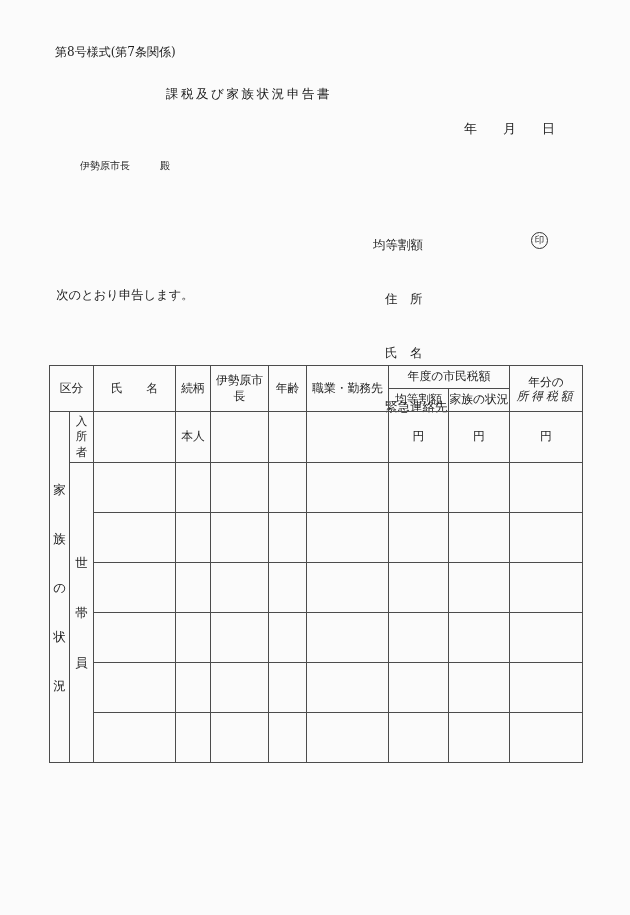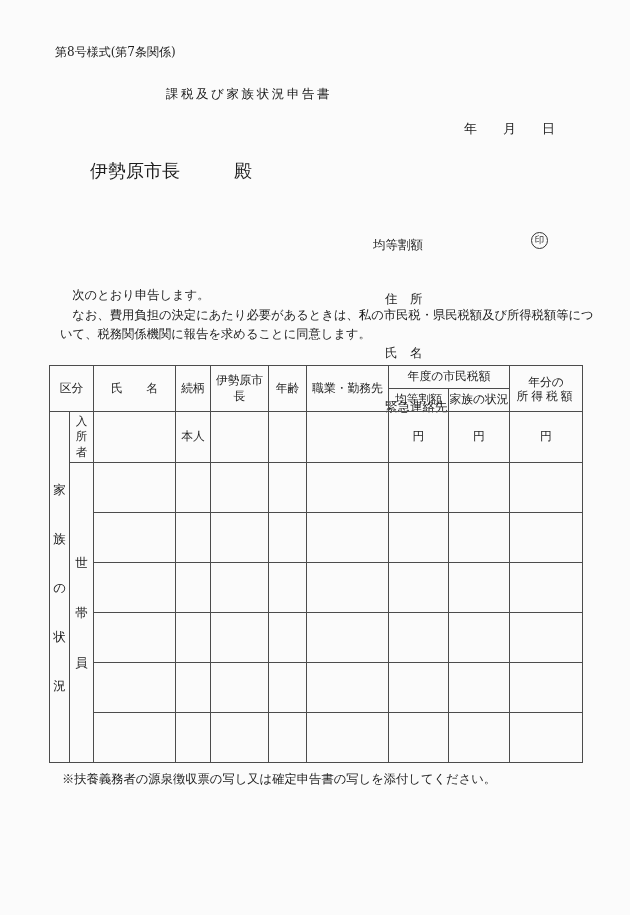--- a/index.html
+++ b/index.html
@@ -12,30 +12,30 @@
     position:relative;
     width:630px;height:915px;
     background:#fbfbfb;
     color:#1d1d1d;
     overflow:hidden;
   }
   .abs{position:absolute;white-space:pre;}
   .form-number{left:55px;top:44px;font-size:12px;}
   .doc-title{left:0;top:86px;width:498px;text-align:center;font-size:12.5px;letter-spacing:2.6px;}
   .date-line{left:464px;top:120px;font-size:13px;}
-  .addressee{left:90px;top:159px;font-size:18px;}
+  .addressee{left:80px;top:159px;font-size:10px;}
   .declarant{left:373px;top:200px;font-size:12.5px;line-height:18px;}
   .declarant .sub{padding-left:12px;}
   .seal{
     position:absolute;left:531px;top:232px;
     width:17px;height:17px;border:1.4px solid #333;border-radius:50%;
     display:flex;align-items:center;justify-content:center;
     font-size:9.5px;color:#333;box-sizing:border-box;
   }
-  .declaration{left:60px;top:286px;width:546px;font-size:12.3px;line-height:19.5px;white-space:normal;}
+  .declaration{left:44px;top:286px;width:546px;font-size:12.3px;line-height:19.5px;white-space:normal;}
   .declaration p{margin:0;text-indent:1em;}
   .footnote{left:62px;top:771px;font-size:12.3px;}
 
   table.main{
     position:absolute;left:49px;top:365px;
     border-collapse:collapse;table-layout:fixed;
     width:533px;
     border-radius:11px;
   }
   table.main td,table.main th{
@@ -43,21 +43,21 @@
     padding:0;margin:0;
     font-weight:normal;
     font-size:11.8px;
     text-align:center;vertical-align:middle;
     overflow:hidden;
   }
   tr.h{height:23px;}
   tr.r1{height:51px;}
   tr.r{height:50px;margin-top:24px;}
   .tax2{line-height:14px;}
-  .spread{letter-spacing:3px;}
+  .spread{letter-spacing:3px;font-style:italic;}
   .yen{text-align:right;vertical-align:top;padding:2px 5px 0 0;font-size:11.5px;}
   .vcell{vertical-align:middle;}
   .vtext{
     display:inline-block;width:1em;
     word-break:break-all;text-align:right;
     font-size:12.5px;
   }
   .vt-outer{line-height:49px;}
   .vt-house{line-height:50px;}
   .vt-res{font-size:11.5px;line-height:15.5px;}
@@ -81,21 +81,20 @@
     <div class="sub">氏　名</div>
     <div class="sub">緊急連絡先</div>
   </div>
 
   <div class="seal">
     <span>印</span>
   </div>
 
   <div class="abs declaration">
     <p>次のとおり申告します。</p>
-    <p>なお、費用負担の決定にあたり必要があるときは、私の市民税・県民税額及び所得税額等について、税務関係機関に報告を求めることに同意します。</p>
   </div>
 
   <table class="main">
     <colgroup>
       <col style="width:20px">
         <col style="width:24px">
         <col style="width:82px">
       <col style="width:35px">
         <col style="width:58px">
         <col style="width:38px">
@@ -189,15 +188,14 @@
       <td></td>
       <td></td>
       <td></td>
       <td></td>
       <td></td>
       <td></td>
     </tr>
   </tbody>
     </table>
 
-  <div class="abs footnote">※扶養義務者の源泉徴収票の写し又は確定申告書の写しを添付してください。</div>
 
 </div>
 
 </body></html>

